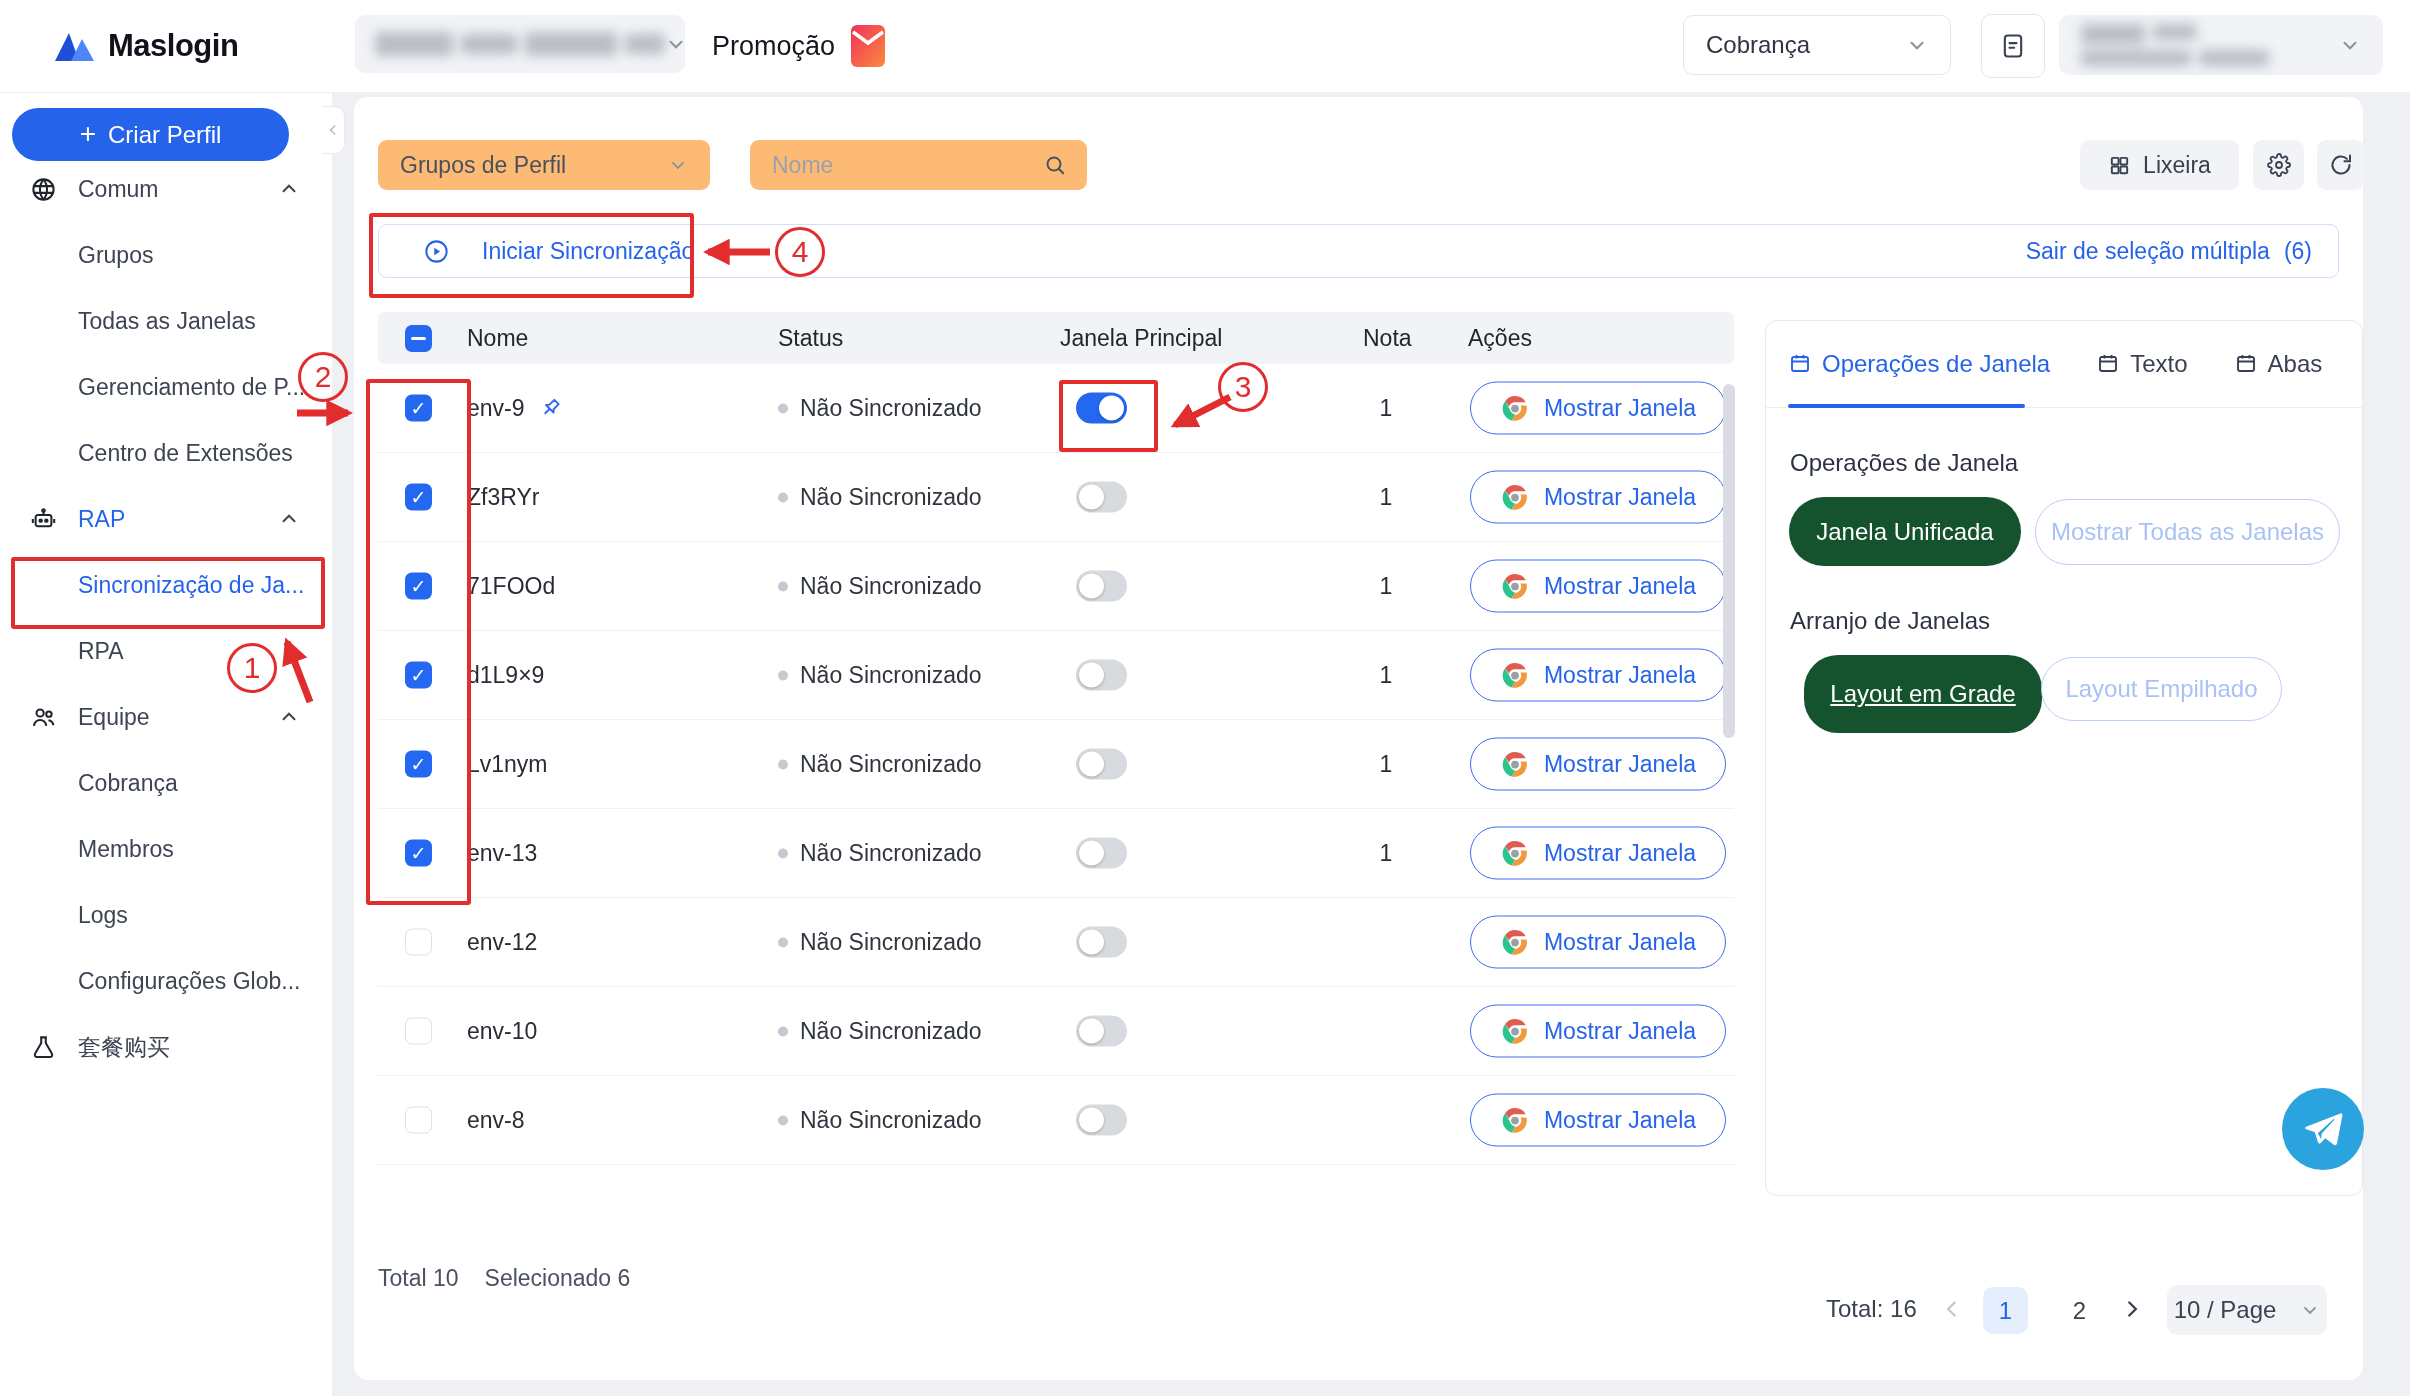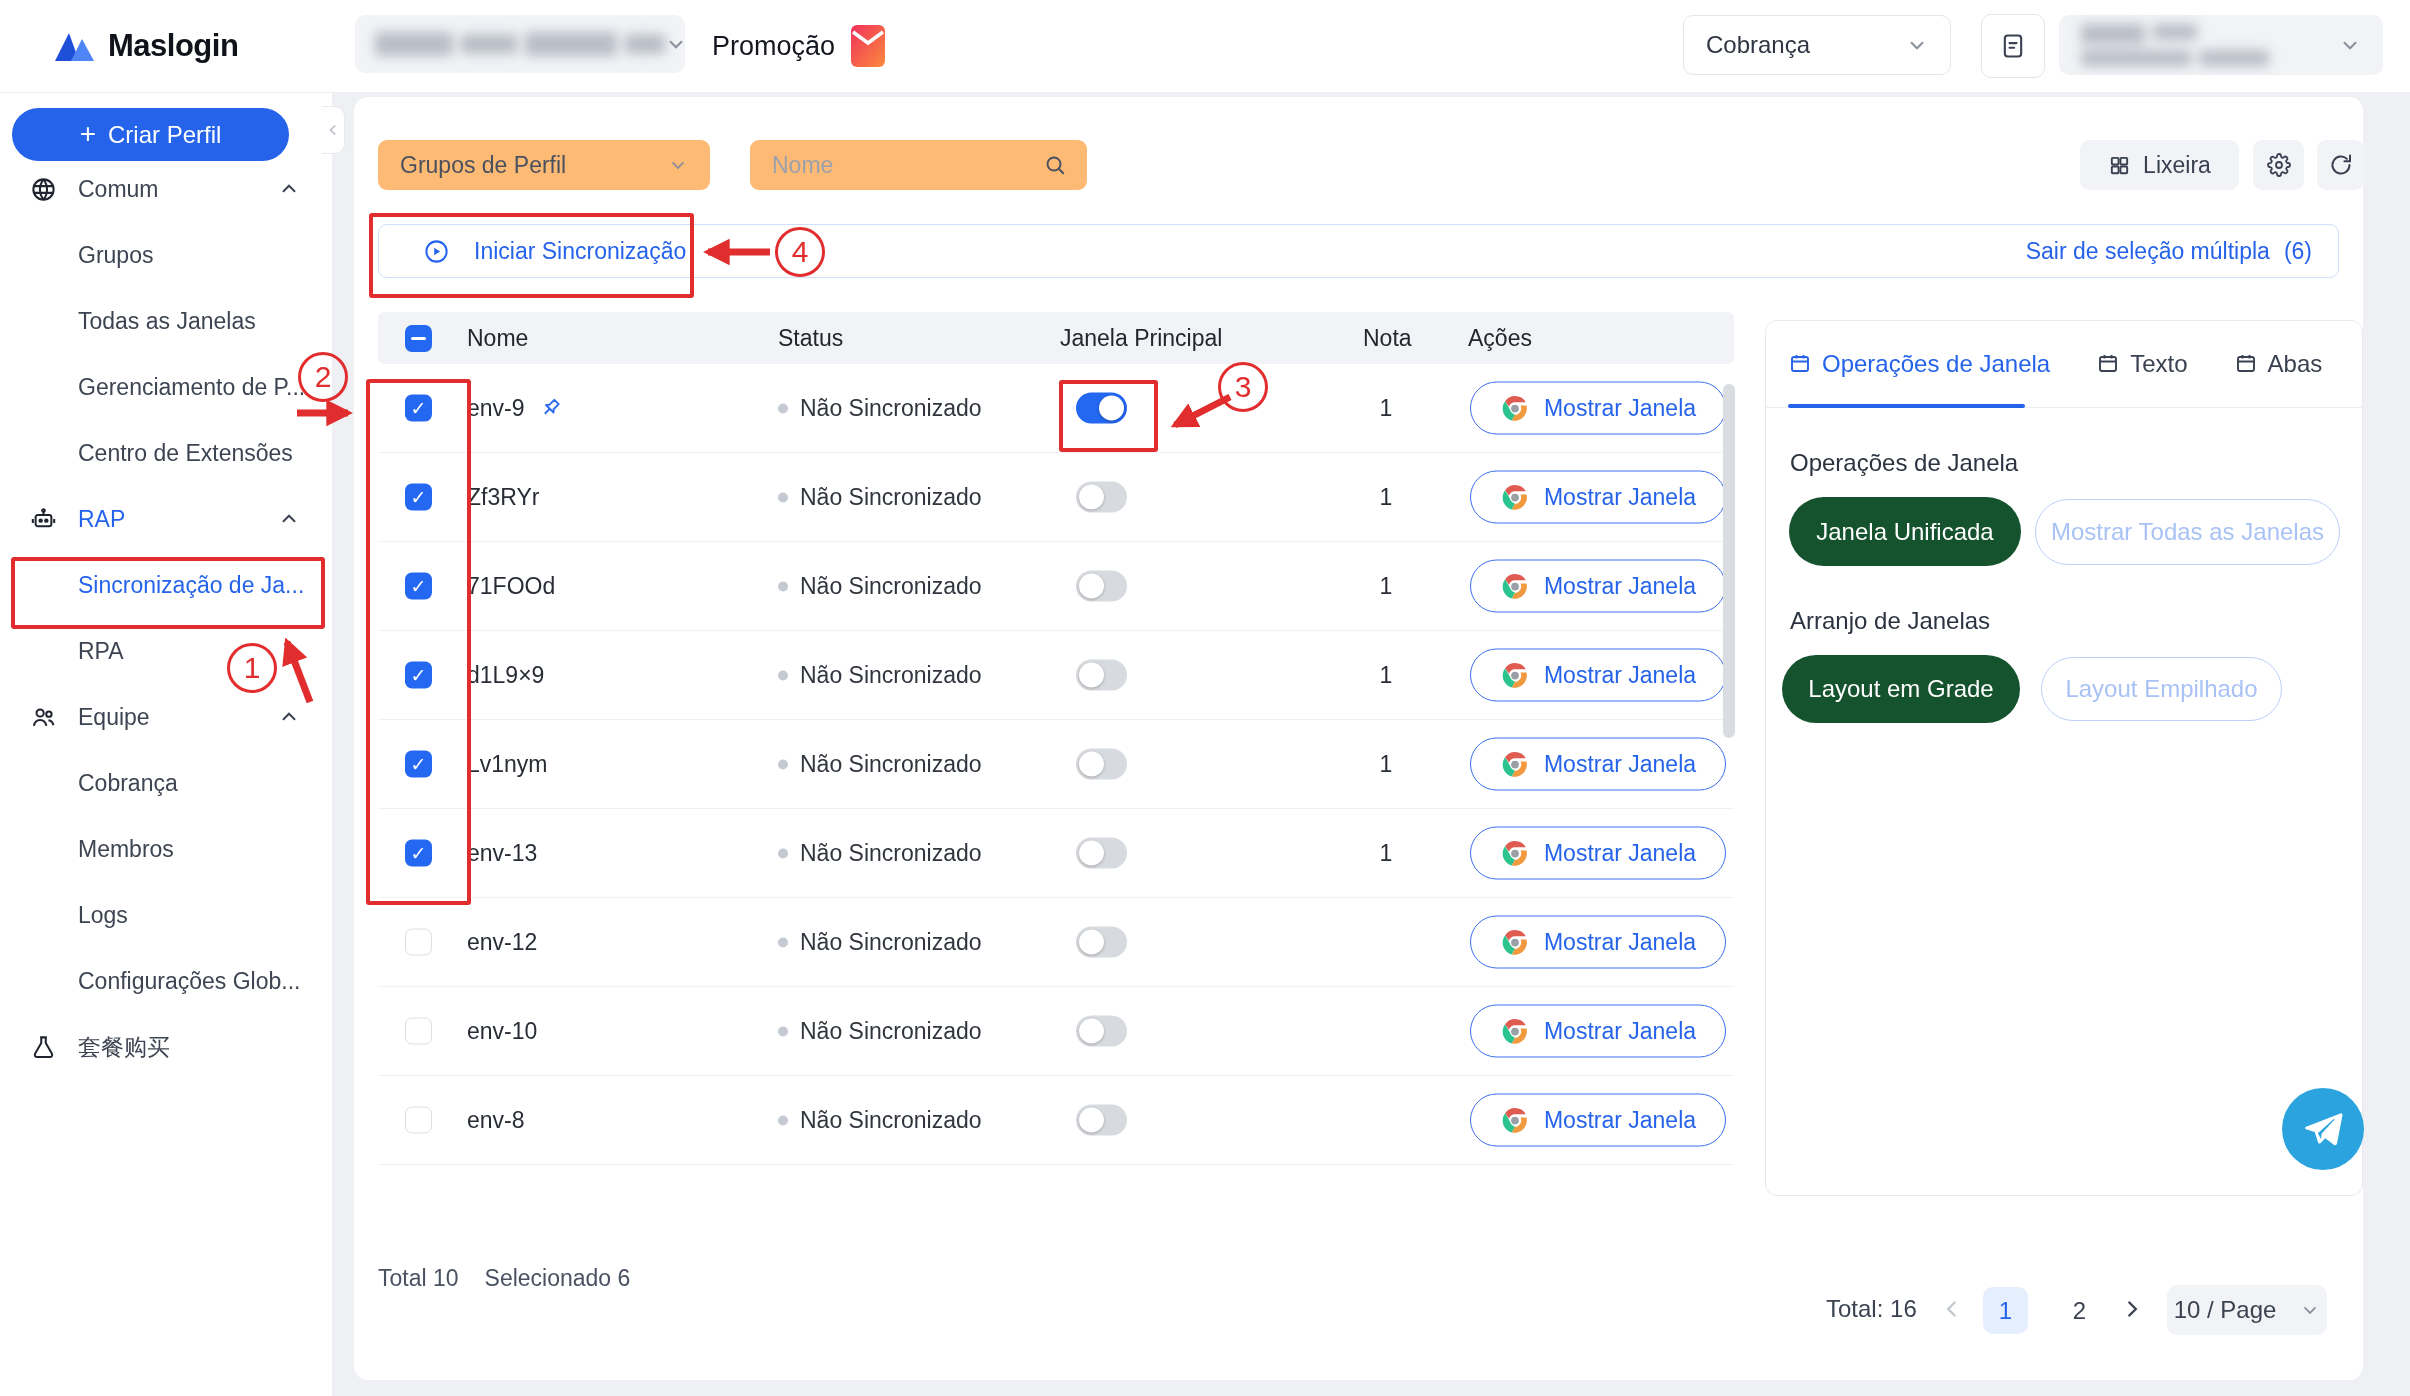--- a/index.html
+++ b/index.html
@@ -39,21 +39,21 @@
   .flt-group{left:24px;top:43px;width:332px;justify-content:space-between;padding:0 22px;color:#49505e;}
   .flt-search{left:396px;top:43px;width:337px;padding:0 20px;justify-content:space-between;}
   .flt-search input{border:none;background:transparent;outline:none;font-size:23px;font-family:inherit;color:#3a4150;width:250px;}
   .flt-search input::placeholder{color:#9aa1ad;}
   .tool-btn{position:absolute;top:43px;height:50px;background:#f2f3f6;border-radius:9px;display:flex;align-items:center;justify-content:center;gap:12px;font-size:23px;color:#394050;border:none;cursor:pointer;font-family:inherit;}
   .btn-lixeira{left:1726px;width:159px;}
   .btn-gear{left:1899px;width:51px;}
   .btn-refresh{left:1963px;width:47px;}
 
   .sel-bar{position:absolute;left:24px;top:127px;width:1961px;height:54px;border:1.5px solid #cfe0fb;border-radius:9px;box-sizing:border-box;display:flex;align-items:center;justify-content:space-between;background:#fff;}
-  .start-sync{display:flex;align-items:center;gap:24px;color:#2563eb;font-size:23px;margin-left:44px;cursor:pointer;}
+  .start-sync{display:flex;align-items:center;gap:32px;color:#2563eb;font-size:23px;margin-left:44px;cursor:pointer;}
   .exit-sel{display:flex;align-items:center;gap:14px;color:#2563eb;font-size:23px;margin-right:26px;cursor:pointer;}
 
   
   .table{position:absolute;left:24px;top:215px;width:1356px;}
   .thead{position:relative;height:52px;background:#f1f3f6;border-radius:6px;font-size:23px;color:#23262e;}
   .thead .hc{position:absolute;top:0;line-height:52px;}
   .trow{position:relative;height:88px;border-bottom:1px solid #f0f1f4;font-size:23px;color:#282d35;}
   .cell{position:absolute;top:50%;transform:translateY(-50%);display:flex;align-items:center;}
   .cb{width:27px;height:27px;border-radius:7px;box-sizing:border-box;display:flex;align-items:center;justify-content:center;cursor:pointer;}
   .cb.on{background:#2467f1;color:#fff;font-size:19px;font-weight:bold;}
@@ -724,21 +724,21 @@
           <span>Abas</span>
         </span>
       </div>
       <div class="ptab-underline"></div>
 
       <div class="psec-title" style="top:128px">Operações de Janela</div>
       <button class="pbtn fill" style="left:23px;top:176px;width:232px;height:69px;border-radius:35px;">Janela Unificada</button>
       <button class="pbtn line" style="left:269px;top:178px;width:305px;height:66px;border-radius:33px;">Mostrar Todas as Janelas</button>
 
       <div class="psec-title" style="top:286px">Arranjo de Janelas</div>
-      <button class="pbtn fill" style="left:16px;top:334px;width:238px;height:68px;border-radius:34px;">Layout em Grade</button>
+      <button class="pbtn fill" style="left:38px;top:334px;width:238px;height:78px;border-radius:34px;text-decoration:underline;">Layout em Grade</button>
       <button class="pbtn line" style="left:275px;top:336px;width:241px;height:64px;border-radius:32px;">Layout Empilhado</button>
     </div>
   </div>
 
   <div class="tg-float">
     <span class="icn">
       <svg width="44" height="44" viewBox="0 0 24 24">
           <path d="M21.5 3.5L2.8 10.8c-.8.3-.8 1.1 0 1.4l4.7 1.5 1.8 5.6c.2.7.9.8 1.4.3l2.5-2.5 4.9 3.6c.6.4 1.3.1 1.5-.6l3-15.4c.2-.9-.5-1.5-1.1-1.2zM9.2 14.3l8.5-7.6c.3-.3.7.1.4.4l-6.8 7.3-.4 3.1-1.7-3.2z" fill="#fff"></path>
         </svg>
     </span>

